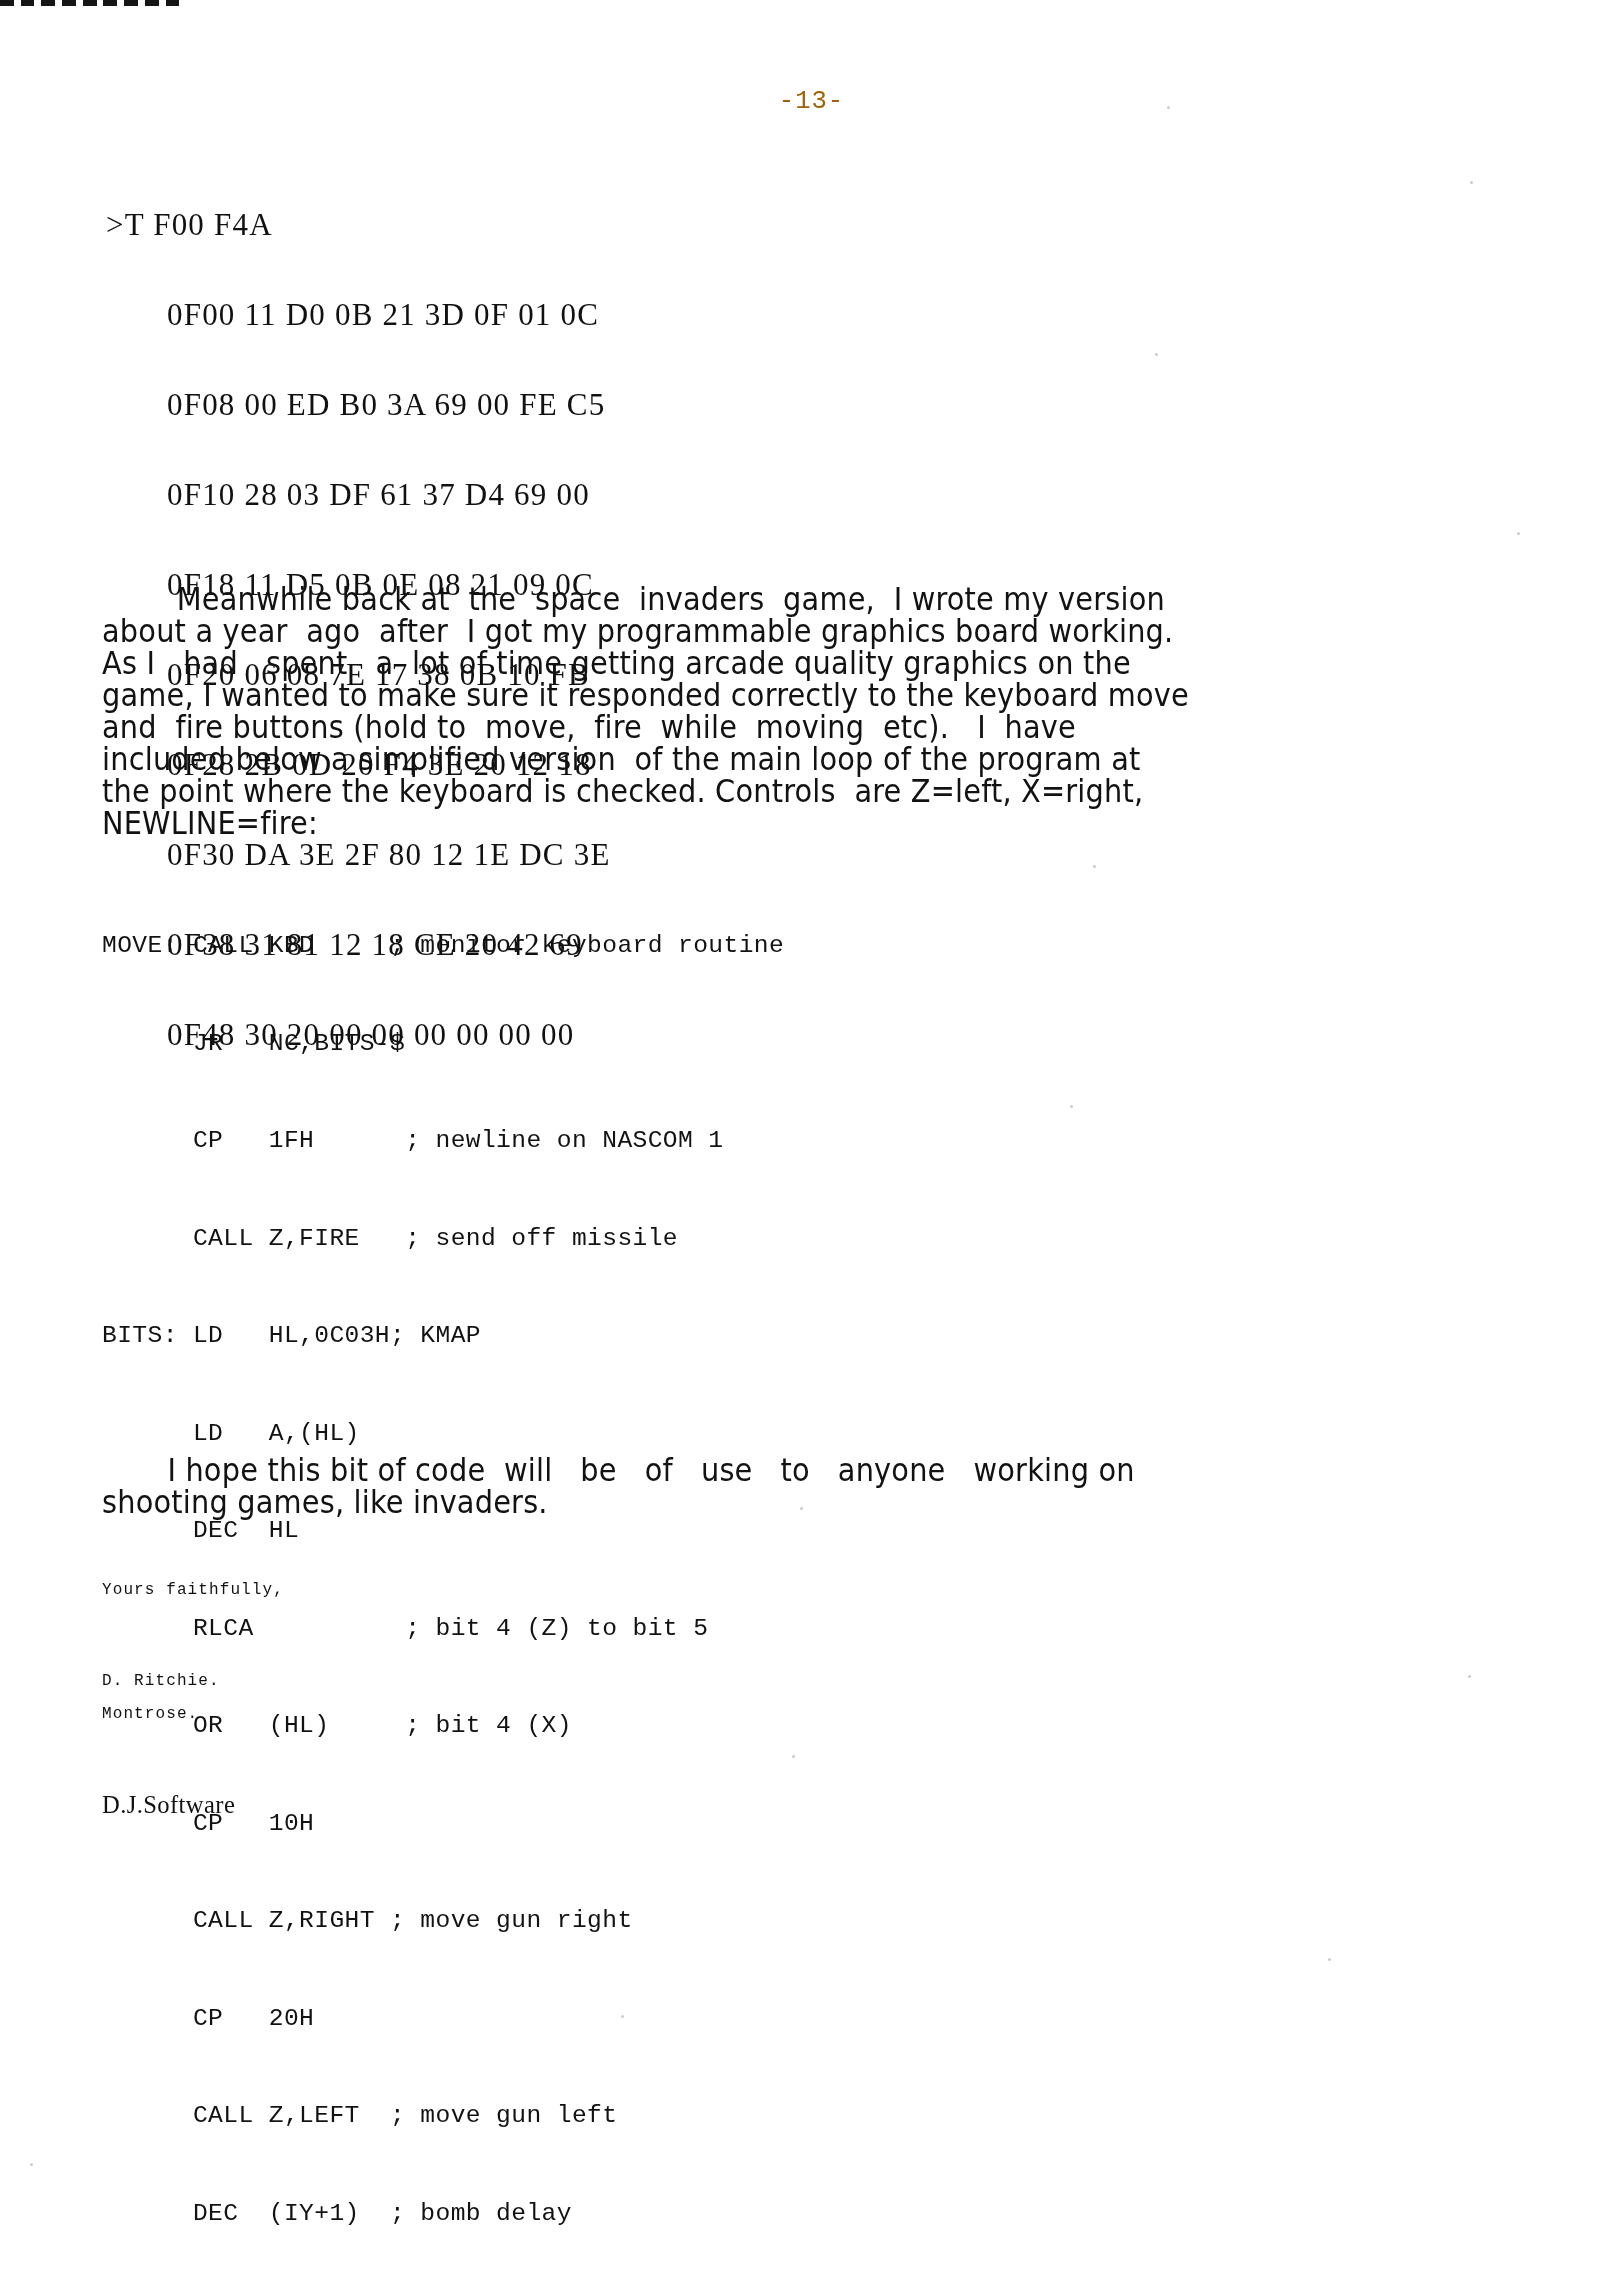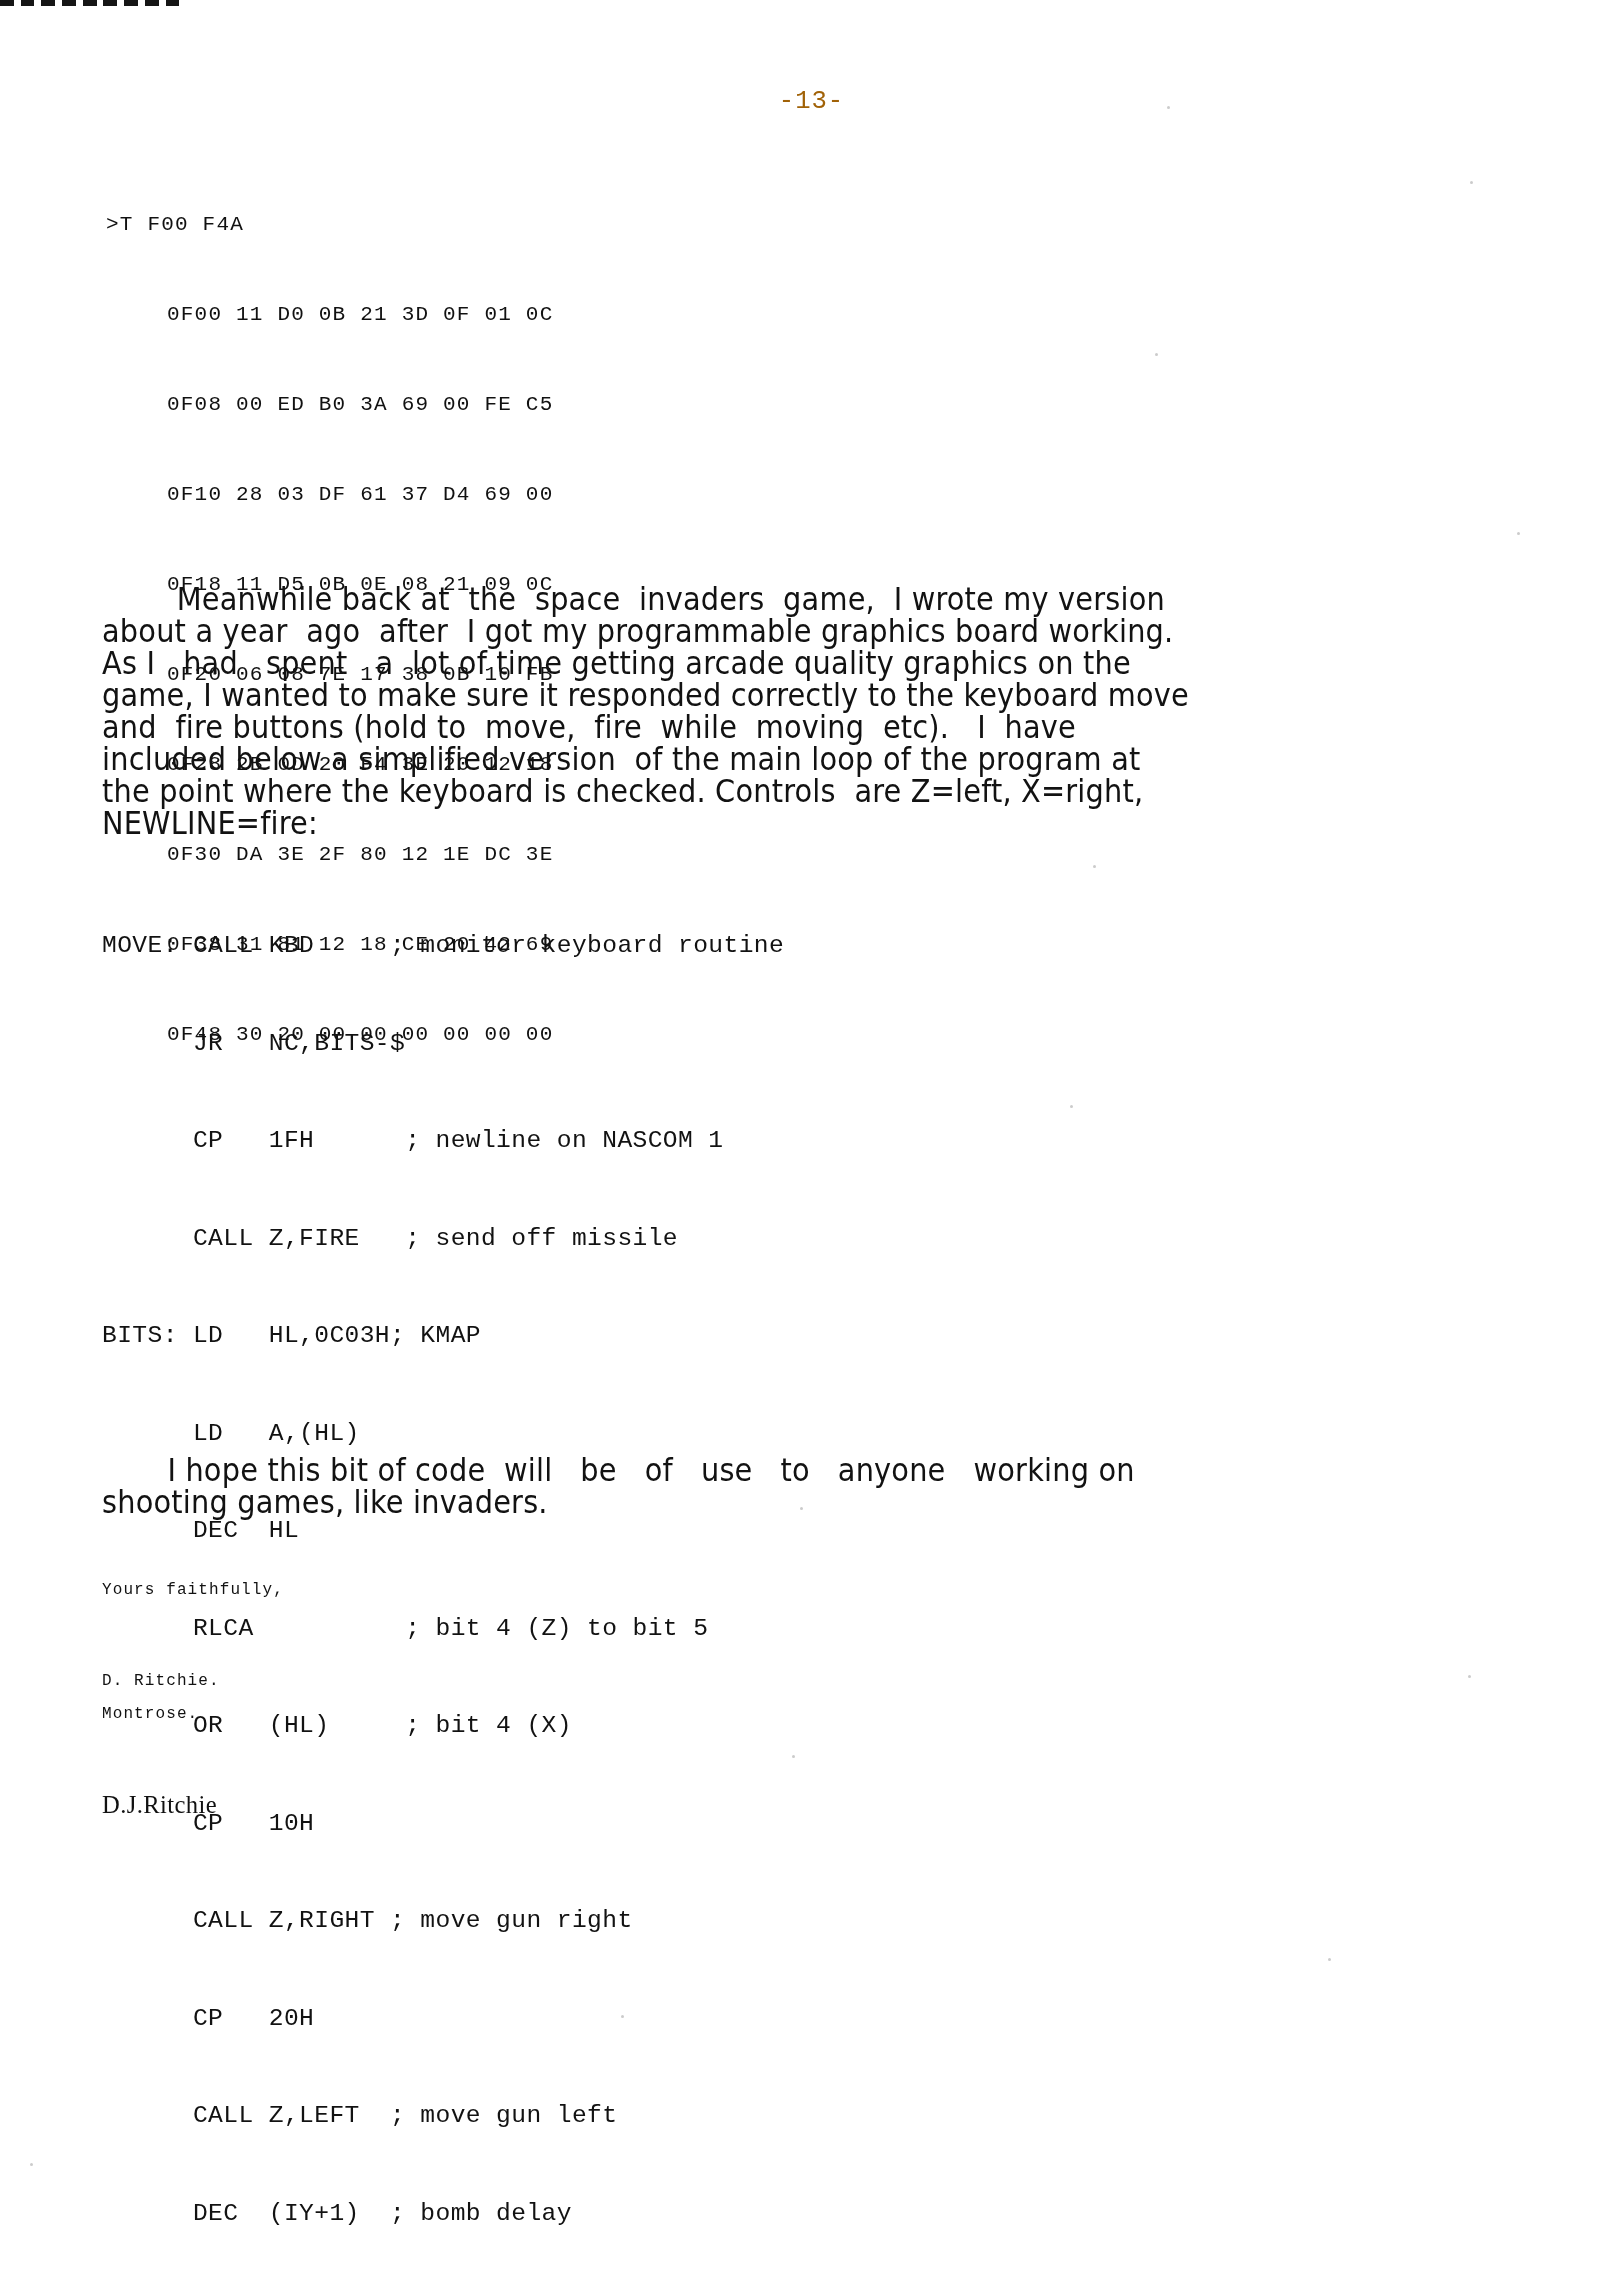--- a/index.html
+++ b/index.html
@@ -27,22 +27,22 @@
     font-size: 25.6px;
     letter-spacing: 1px;
     color: #a16207;
   }
 
   
   .hexdump {
     position: absolute;
     left: 106px;
     top: 150px;
-    font-family: Liberation Mono, monospace;
-    font-size: 21px;
+    font-family: Liberation Serif, serif;
+    font-size: 31px;
     line-height: 30px;
     letter-spacing: 1.2px;
     white-space: pre;
   }
   .hexdump .cmd { display: block; }
   .hexdump .row { display: block; padding-left: 61px; }
 
   
   .prose {
     position: absolute;
@@ -187,21 +187,21 @@
     
   </div>
 
   <div class="prose" id="para-hope">       I hope this bit of code  will   be   of   use   to   anyone   working on
 shooting games, like invaders.</div>
 
   <div class="sig" id="sig-yours">Yours faithfully,</div>
   <div class="sig" id="sig-name">D. Ritchie.</div>
   <div class="sig" id="sig-place">Montrose.</div>
 
-  <div class="serif-block" id="dj-heading">D.J.Ritchie</div>
+  <div class="serif-block" id="dj-heading">D.J.Software</div>
 
   <div id="dj-rule"></div>
 
 
   <div class="speck" style="left:1167px; top:106px;"></div>
   <div class="speck" style="left:1470px; top:181px;"></div>
   <div class="speck" style="left:1155px; top:353px;"></div>
   <div class="speck" style="left:1517px; top:532px;"></div>
   <div class="speck" style="left:1093px; top:865px;"></div>
   <div class="speck" style="left:1070px; top:1105px;"></div>

